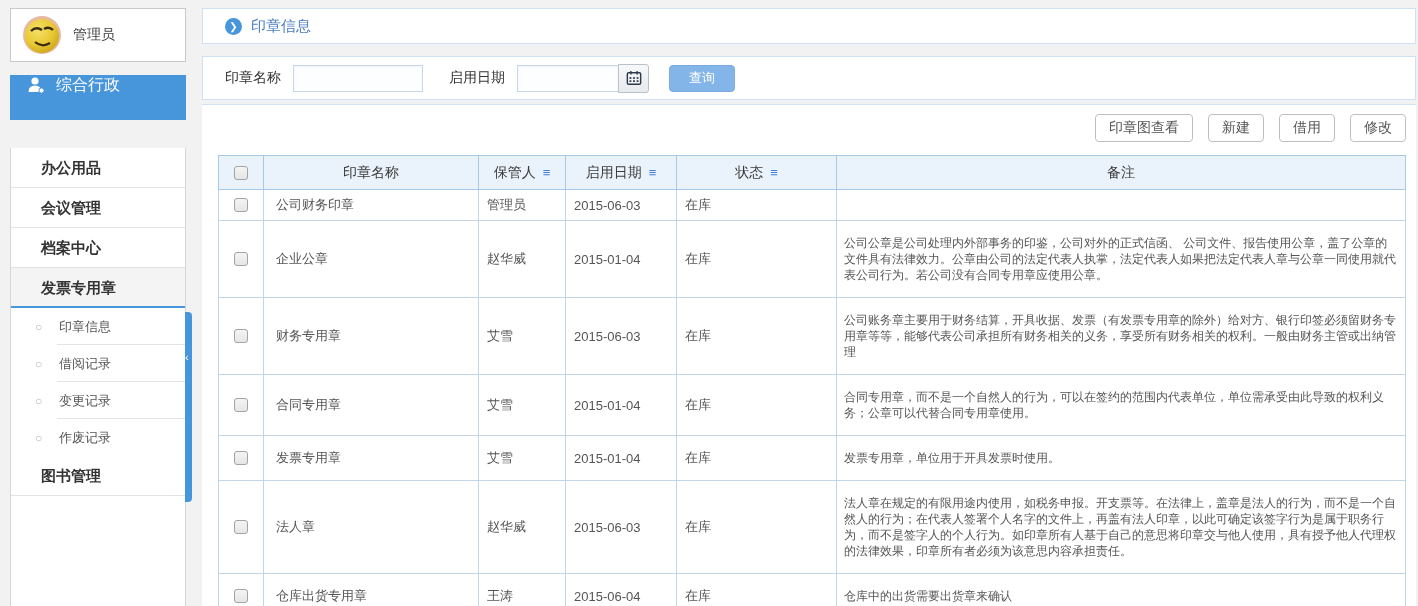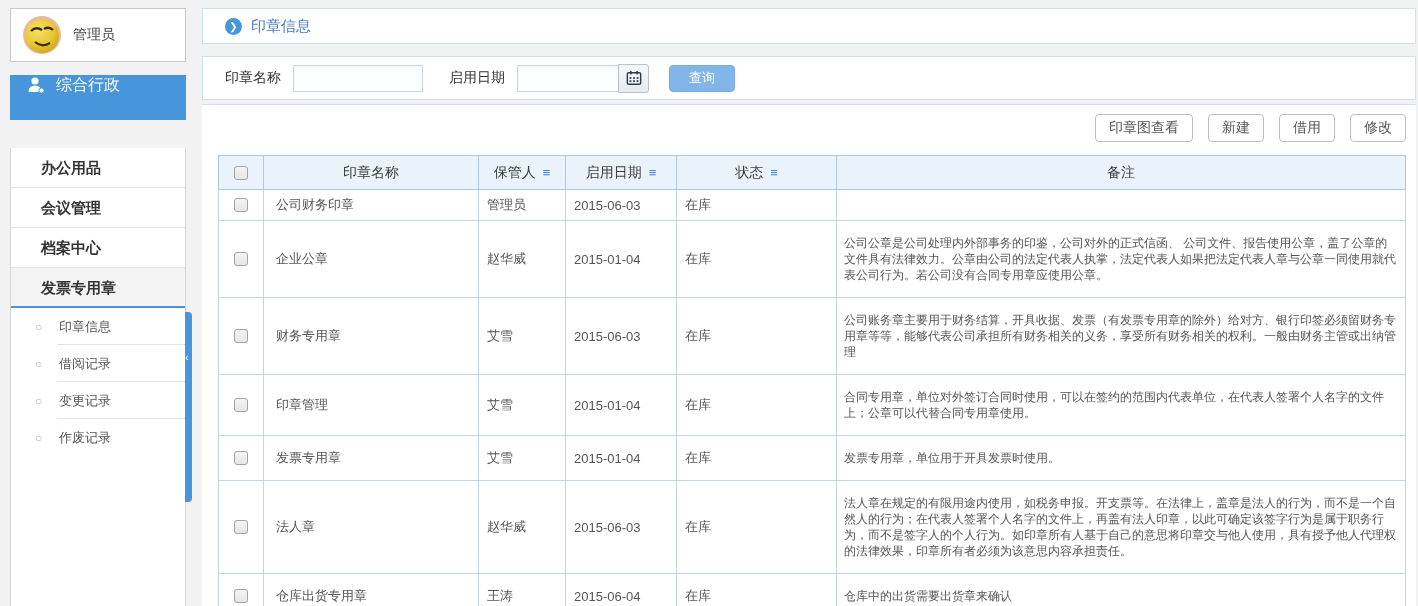--- a/index.html
+++ b/index.html
@@ -114,20 +114,21 @@
           </div>
           <div class="submenu-item">
             <span class="bullet">○</span>
             <span class="sub-label">变更记录</span>
           </div>
           <div class="submenu-item">
             <span class="bullet">○</span>
             <span class="sub-label">作废记录</span>
           </div>
         </div>
+        <div class="menu-item">图书管理</div>
         <div class="collapse-strip">
         <span class="chev">‹</span>
       </div>
     </nav>
   </aside>
 
   <main class="main">
 
     <div class="panel title-panel">
       <span class="title-icon">❯</span>
@@ -215,25 +216,25 @@
               <td class="c-name">财务专用章</td>
               <td class="c-keeper">艾雪</td>
               <td class="c-date">2015-06-03</td>
               <td class="c-status">在库</td>
               <td class="c-remark">公司账务章主要用于财务结算，开具收据、发票（有发票专用章的除外）给对方、银行印签必须留财务专用章等等，能够代表公司承担所有财务相关的义务，享受所有财务相关的权利。一般由财务主管或出纳管理</td>
             </tr>
             <tr>
               <td class="c-check">
                 <div class="cb"></div>
               </td>
-              <td class="c-name">印章管理</td>
+              <td class="c-name">合同专用章</td>
               <td class="c-keeper">艾雪</td>
               <td class="c-date">2015-01-04</td>
               <td class="c-status">在库</td>
-              <td class="c-remark">合同专用章，单位对外签订合同时使用，可以在签约的范围内代表单位，在代表人签署个人名字的文件上；公章可以代替合同专用章使用。</td>
+              <td class="c-remark">合同专用章，而不是一个自然人的行为，可以在签约的范围内代表单位，单位需承受由此导致的权利义务；公章可以代替合同专用章使用。</td>
             </tr>
             <tr>
               <td class="c-check">
                 <div class="cb"></div>
               </td>
               <td class="c-name">发票专用章</td>
               <td class="c-keeper">艾雪</td>
               <td class="c-date">2015-01-04</td>
               <td class="c-status">在库</td>
               <td class="c-remark">发票专用章，单位用于开具发票时使用。</td>

